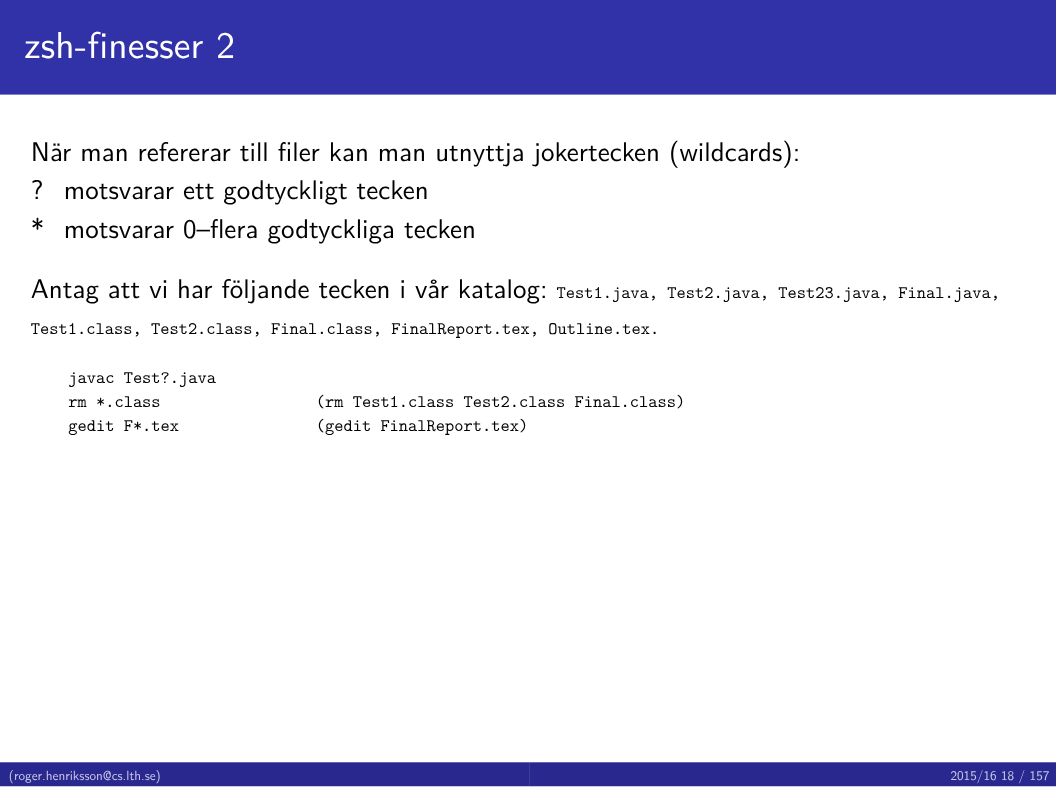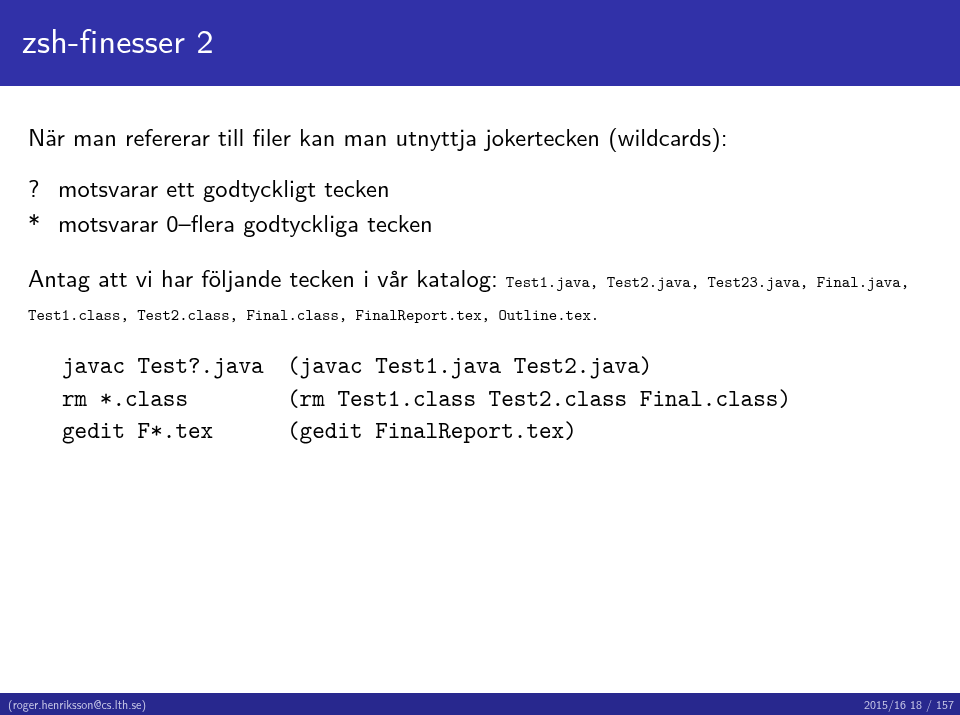--- a/index.html
+++ b/index.html
@@ -30,21 +30,21 @@
     font-size: 34px;
     font-weight: 400;
     letter-spacing: 0.2px;
   }
   .content {
     padding: 34px 28px 0 28px;
     font-size: 24.5px;
     line-height: 1.35;
   }
   .intro {
-    margin-bottom: 18px;
+    margin-bottom: 2px;
   }
   .deflist {
     margin: 0 0 22px 0;
   }
   .defrow {
     display: flex;
     margin-bottom: 2px;
   }
   .defsym {
     width: 30px;
@@ -57,21 +57,21 @@
   .para {
     margin-bottom: 22px;
   }
   .mono {
     font-family: "Latin Modern Mono", "Courier New", monospace;
     font-size: 16px;
   }
   .cmdblk {
     margin-left: 34px;
     font-family: "Latin Modern Mono", "Courier New", monospace;
-    font-size: 24px;
+    font-size: 16px;
     line-height: 1.35;
   }
   .cmdrow {
     display: flex;
   }
   .cmdl {
     width: 225px;
     flex: 0 0 225px;
   }
   .cmdr {
@@ -121,21 +121,20 @@
       </div>
     </div>
 
     <div class="para">
       <span>Antag att vi har följande tecken i vår katalog: </span><span class="mono">Test1.java, Test2.java, Test23.java, Final.java, Test1.class, Test2.class, Final.class, FinalReport.tex, Outline.tex.</span>
     </div>
 
     <div class="cmdblk">
       <div class="cmdrow">
         <div class="cmdl">javac Test?.java</div>
-        <div class="cmdr">(javac Test1.java Test2.java)</div>
       </div>
       <div class="cmdrow">
         <div class="cmdl">rm *.class</div>
         <div class="cmdr">(rm Test1.class Test2.class Final.class)</div>
       </div>
       <div class="cmdrow">
         <div class="cmdl">gedit F*.tex</div>
         <div class="cmdr">(gedit FinalReport.tex)</div>
       </div>
     </div>

